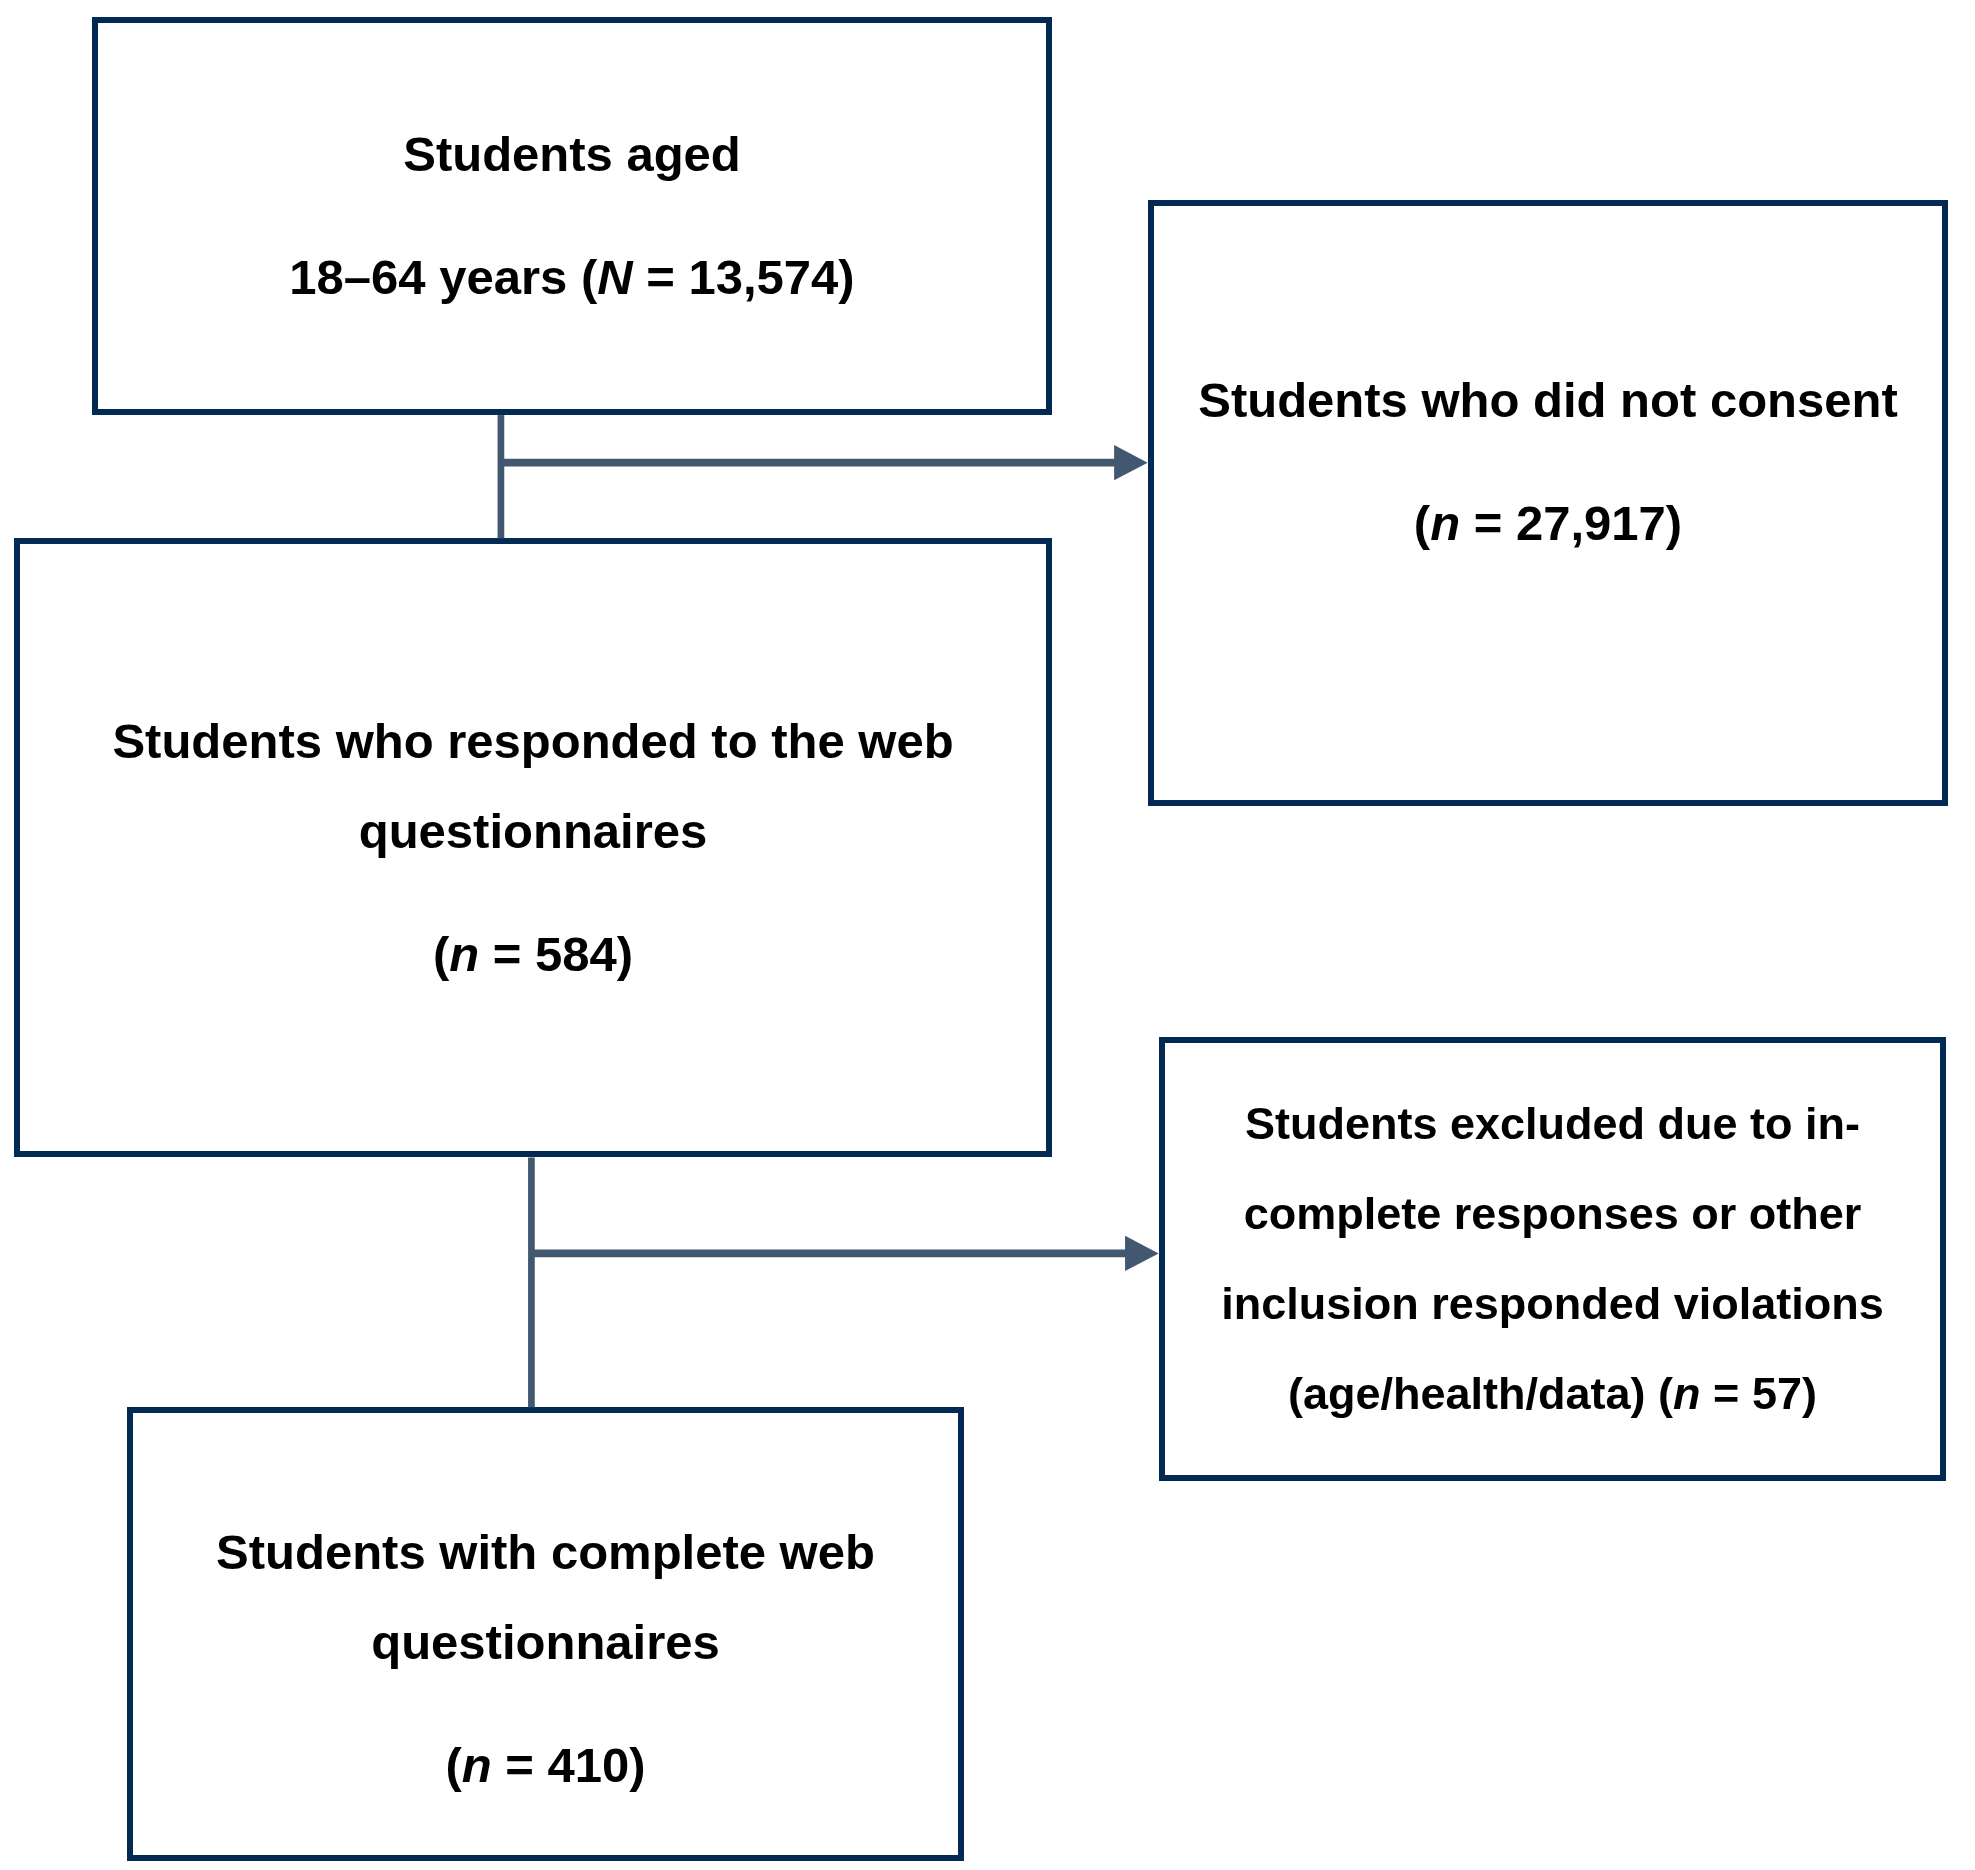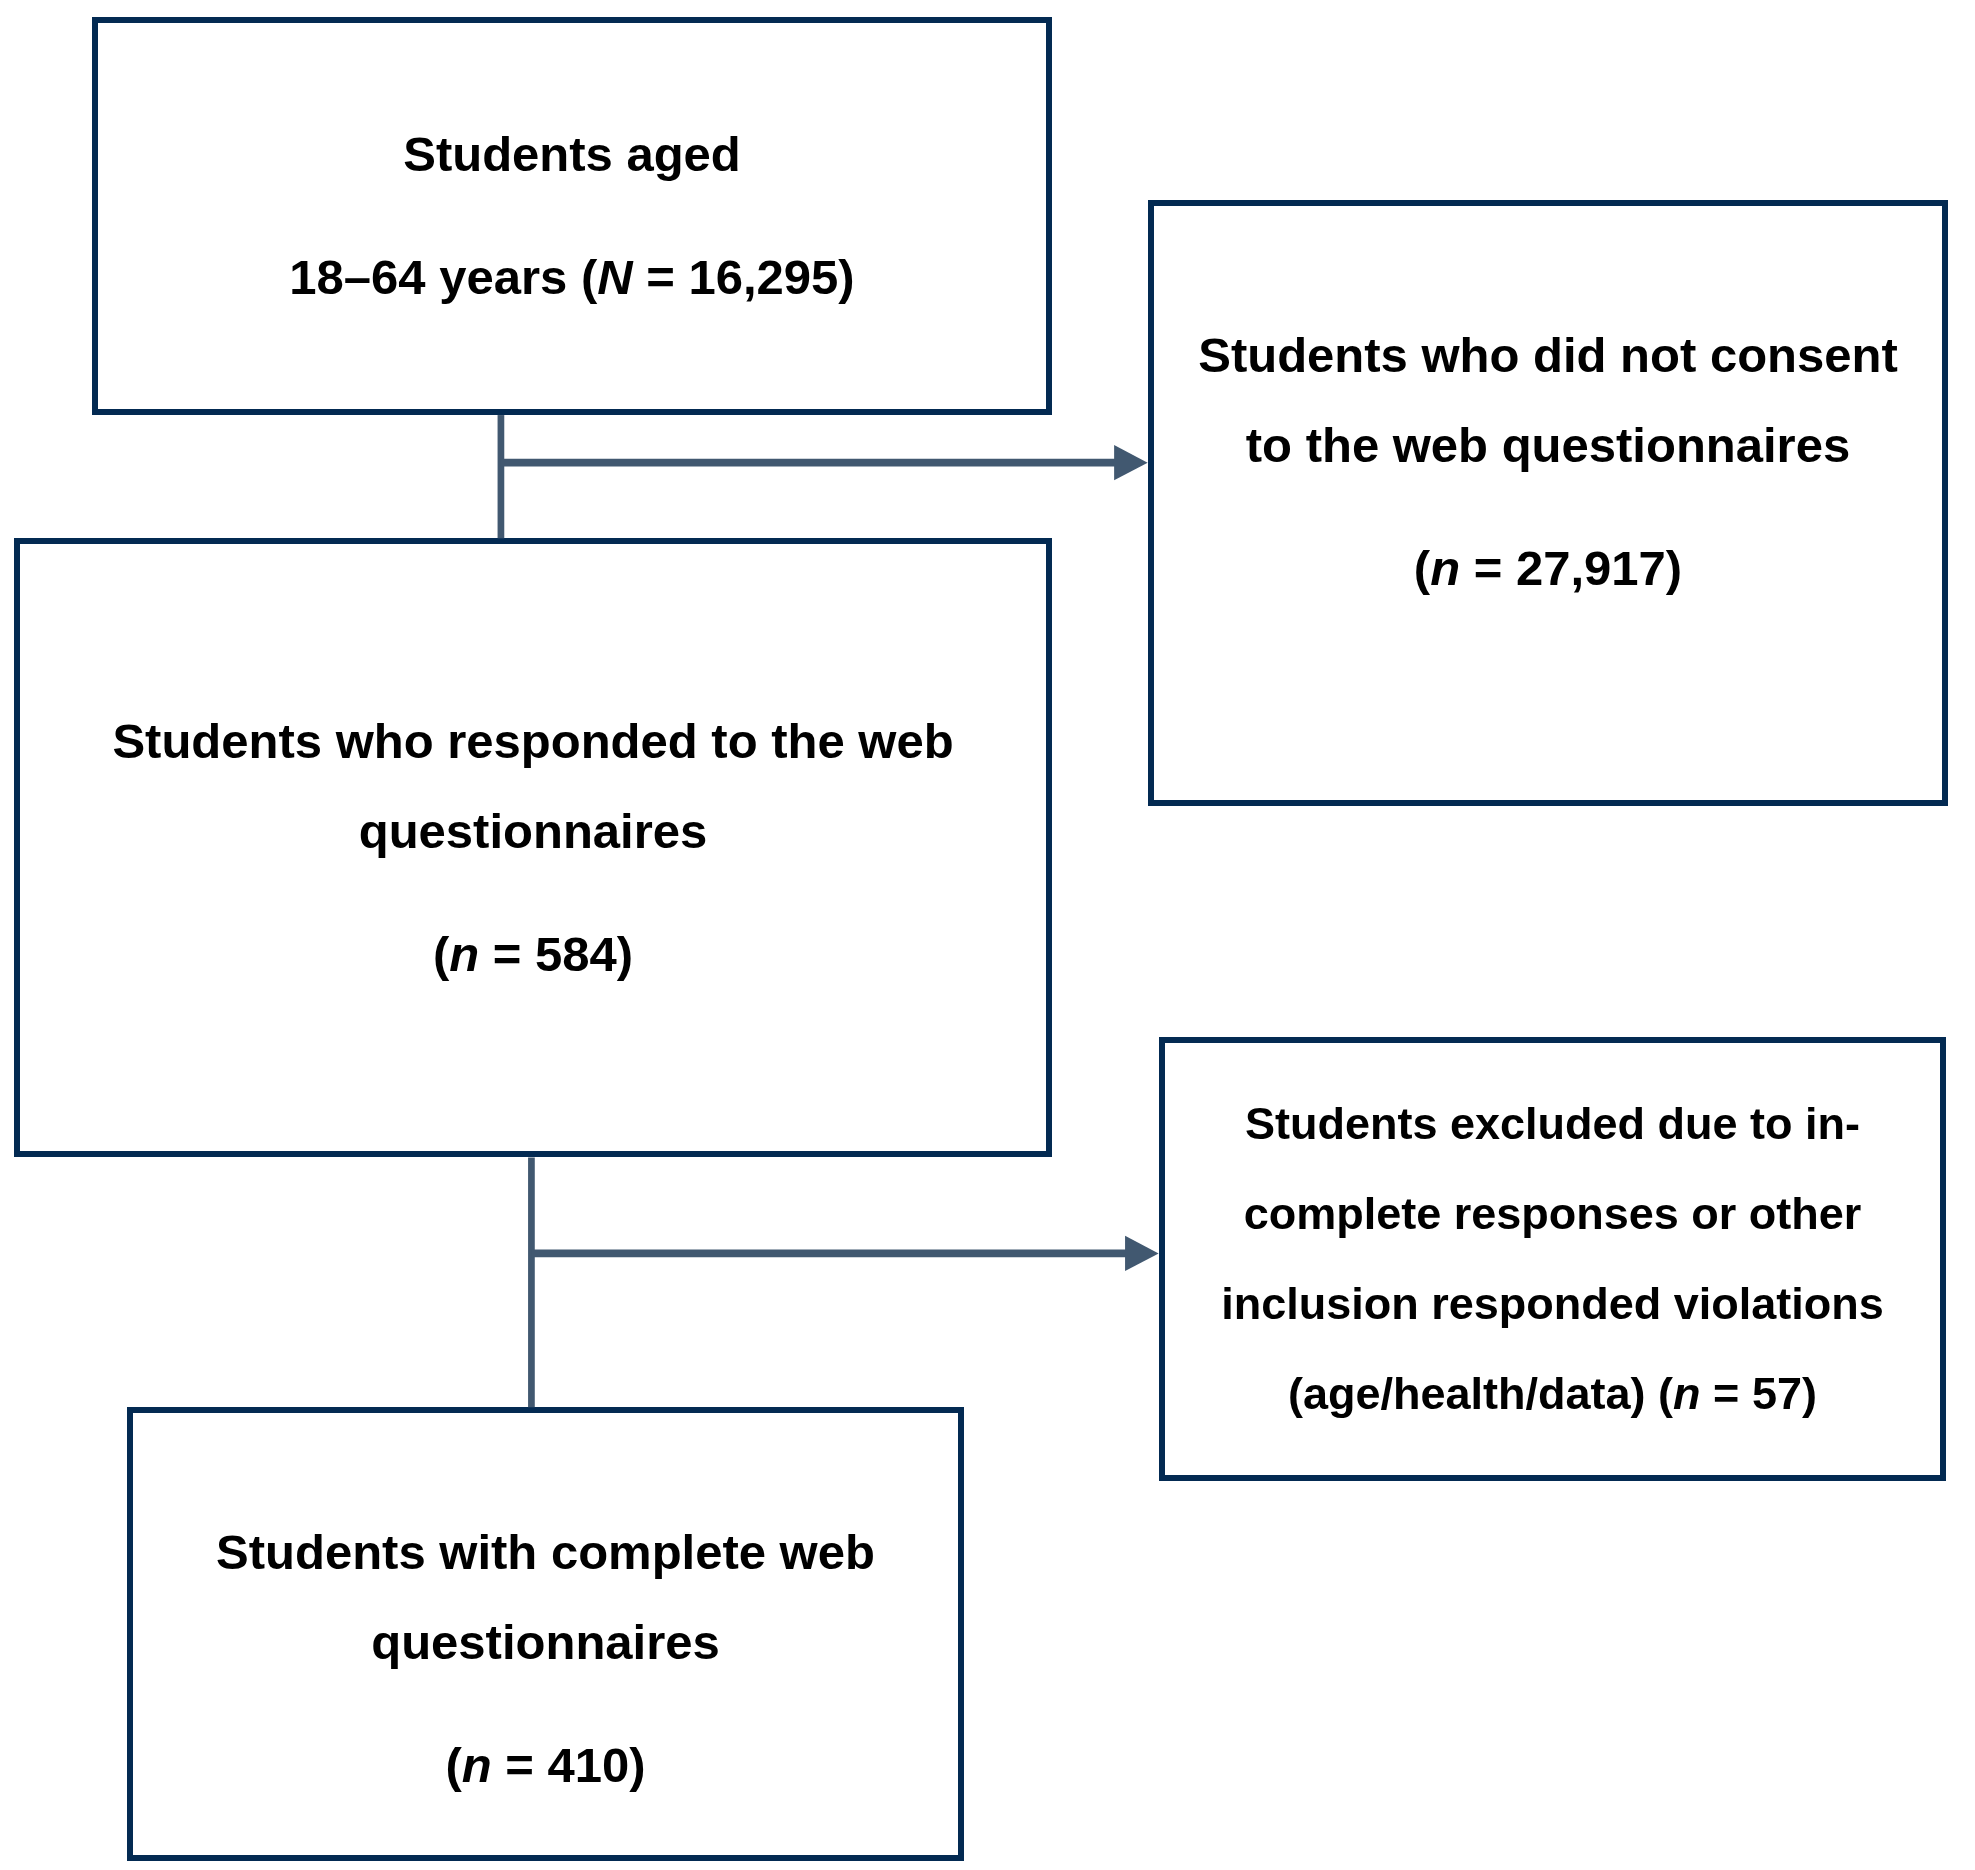--- a/index.html
+++ b/index.html
@@ -58,26 +58,25 @@
   #connectors line { stroke: var(--connector); }
   #connectors polygon { fill: var(--connector); }
 </style>
 </head>
 <body>
 
 <div id="canvas">
 
   <div class="box" id="box-eligible">
       <div class="line"><span>Students aged</span></div>
-      <div class="line gap"><span>18–64 years (</span><i>N</i><span> = 16,295)</span></div>
+      <div class="line gap"><span>18–64 years (</span><i>N</i><span> = 13,574)</span></div>
     </div>
 
   <div class="box" id="box-no-consent">
       <div class="line"><span>Students who did not consent</span></div>
-      <div class="line"><span>to the web questionnaires</span></div>
       <div class="line gap"><span>(</span><i>n</i><span> = 27,917)</span></div>
     </div>
 
   <div class="box" id="box-responded">
       <div class="line"><span>Students who responded to the web</span></div>
       <div class="line"><span>questionnaires</span></div>
       <div class="line gap"><span>(</span><i>n</i><span> = 584)</span></div>
     </div>
 
   <div class="box" id="box-excluded">

